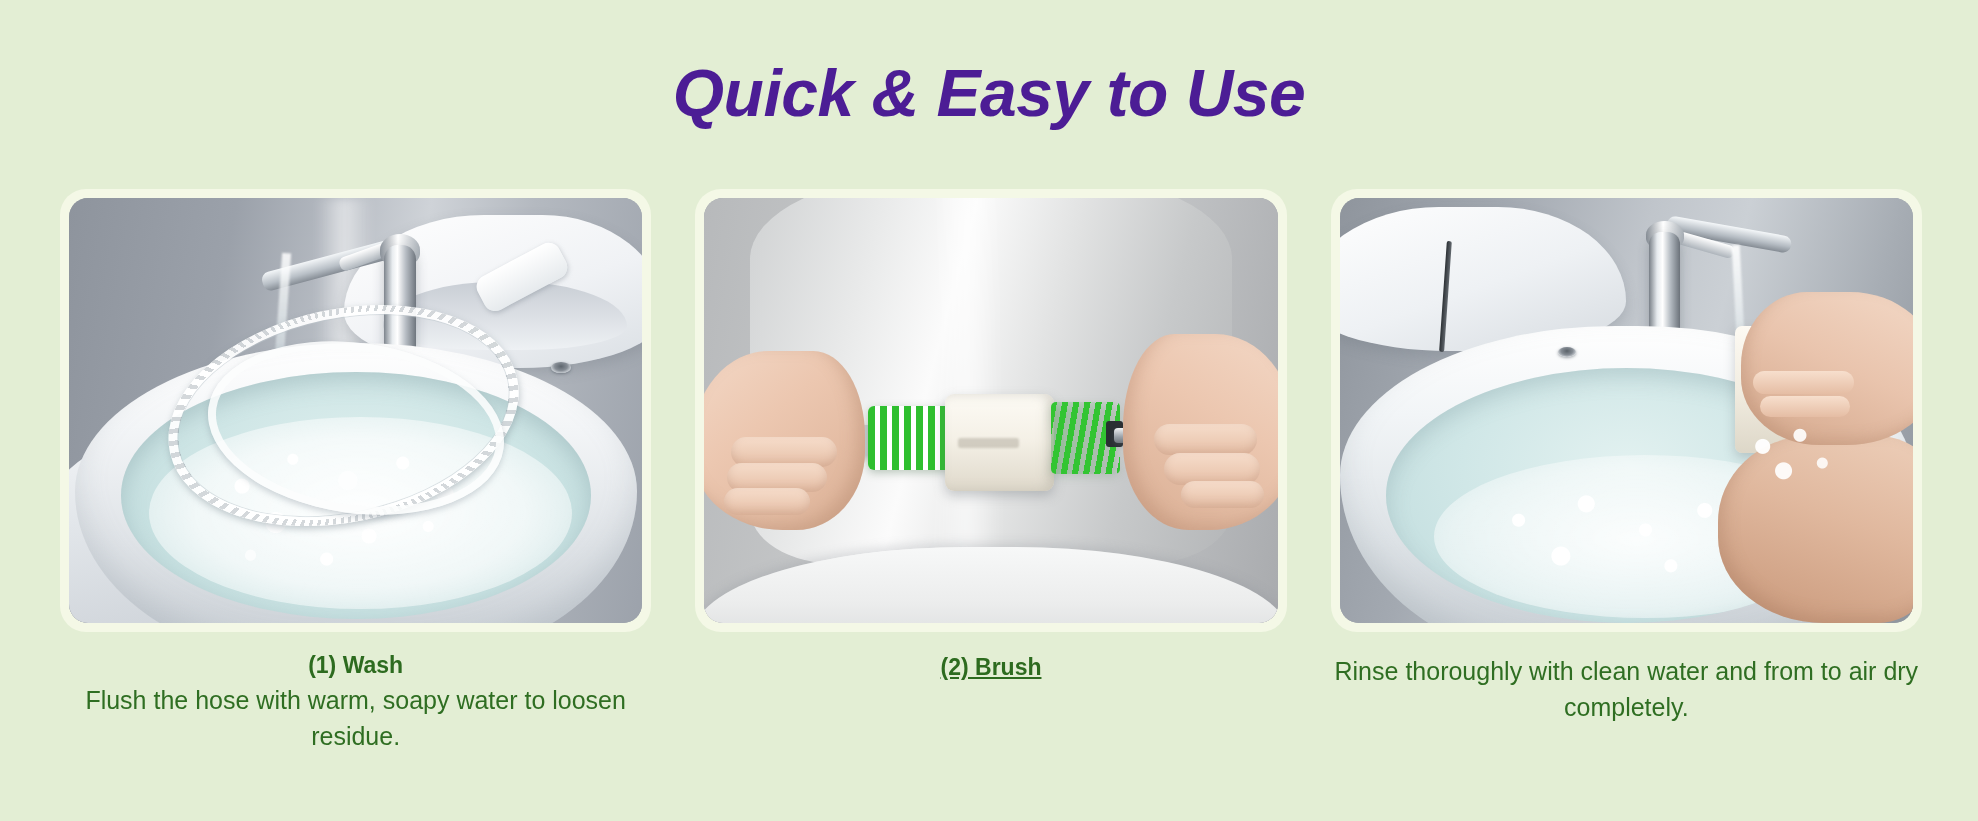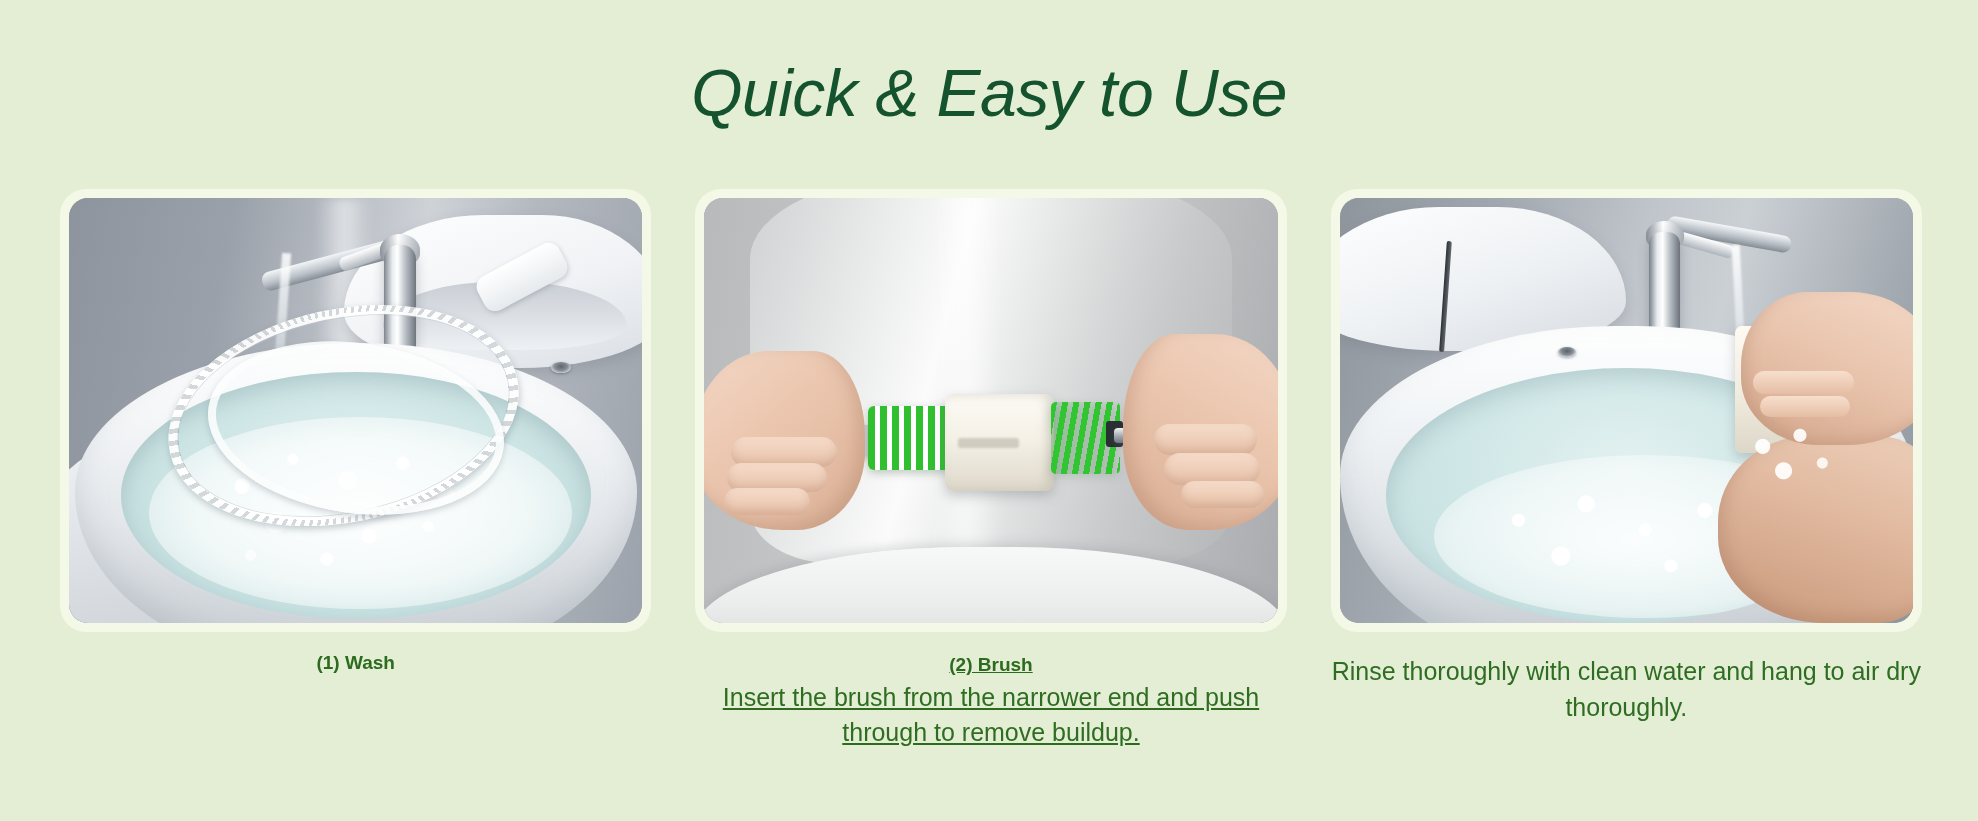--- a/index.html
+++ b/index.html
@@ -24,24 +24,24 @@
   }
 
   
   .title {
     position: absolute;
     top: 57px;
     left: 0;
     width: 1978px;
     text-align: center;
     font-size: 66px;
-    font-weight: 400;
+    font-weight: 700;
     font-style: italic;
     letter-spacing: -0.5px;
-    color: #14532d;
+    color: #4c1d95;
     line-height: 1.1;
     white-space: nowrap;
   }
 
   
   .cards {
     position: absolute;
     top: 189px;
     left: 60px;
     width: 1862px;
@@ -416,21 +416,21 @@
     width: 1862px;
     display: flex;
     gap: 44px;
   }
   .caption {
     flex: 1 1 0;
     text-align: center;
     color: #2d6b1f;
   }
   .caption-title {
-    font-size: 19px;
+    font-size: 23px;
     font-weight: 700;
     color: #2d6b1f;
     line-height: 1.35;
     margin-bottom: 2px;
   }
   .caption-body {
     font-size: 25px;
     font-weight: 400;
     color: #2f6e22;
     line-height: 1.42;
@@ -516,23 +516,23 @@
         </div>
         <div class="sc3-foam-hand"></div>
       </div>
     </div>
 
   </div>
 
   <div class="captions">
     <div class="caption c1">
       <div class="caption-title">(1) Wash</div>
+      <div class="caption-body">Flush the hose with warm, soapy water to loosen residue.</div>
     </div>
     <div class="caption c2">
       <div class="caption-title">(2) Brush</div>
-      <div class="caption-body">Insert the brush from the narrower end and push through to remove buildup.</div>
     </div>
     <div class="caption c3">
-      <div class="caption-body">Rinse thoroughly with clean water and hang to air dry thoroughly.</div>
+      <div class="caption-body">Rinse thoroughly with clean water and from to air dry completely.</div>
     </div>
   </div>
 
 </div>
 
 </body></html>

